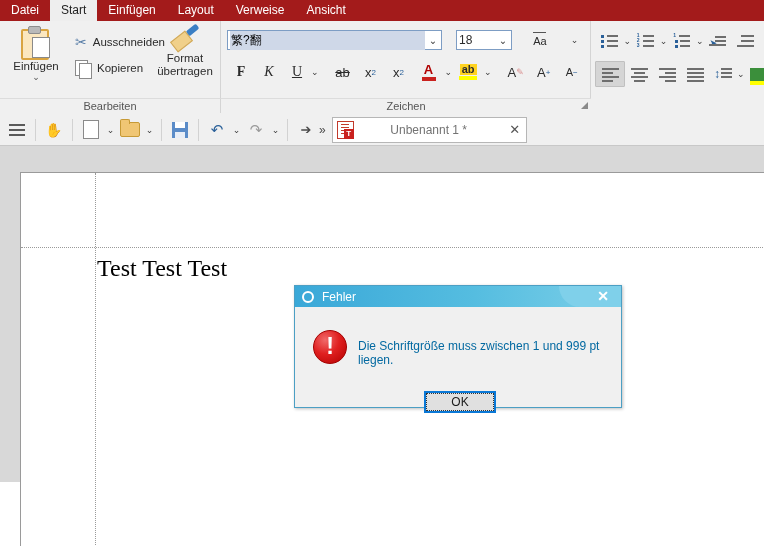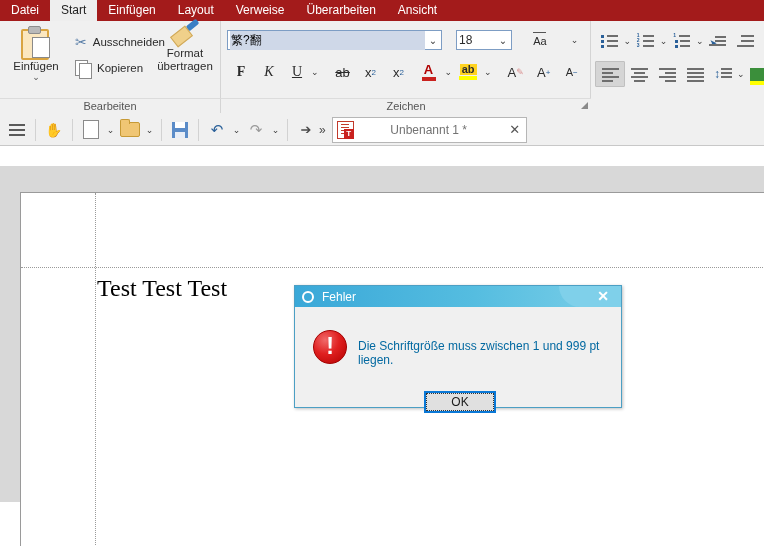--- a/index.html
+++ b/index.html
@@ -63,21 +63,21 @@
   }
   .paste-label { font-size: 11.5px; margin-top: 2px; }
   .chev-sm { font-size: 9px; color: #555; line-height: 8px; margin-top: 1px; }
   .cutcopy { width: 80px; padding-top: 8px; }
   .small-btn {
     display: flex; align-items: center; gap: 6px;
     height: 26px; padding: 0 3px; white-space: nowrap; font-size: 11.5px;
   }
   .fmtpainter {
     width: 66px; display: flex; flex-direction: column;
-    align-items: center; justify-content: flex-start; 
+    align-items: center; justify-content: flex-start; padding-top: 5px;
     font-size: 11.5px; line-height: 13px; text-align: center;
   }
 
   
   .g-zeichen { width: 370px; padding: 6px 6px 0 6px; box-sizing: border-box; }
   .zrow1 { display: flex; align-items: center; gap: 14px; height: 26px; }
   .zrow2 { display: flex; align-items: center; height: 30px; margin-top: 4px; }
 
   .combo {
     height: 20px; border: 1px solid #7d9dc4; background: #ffffff;
@@ -162,21 +162,20 @@
   .doc-ico .tbadge {
     position: absolute; right: -1px; bottom: -1px; width: 10px; height: 10px;
     background: #c9211e; color: #fff; font-size: 8px; font-weight: bold;
     line-height: 10px; text-align: center;
   }
 
   
   .docarea {
     position: absolute; left: 0; top: 146px; width: 764px; height: 336px;
     background: #d8d8d8;
-    margin-top: 20px;
   }
   .page {
     position: absolute; left: 20px; top: 26px; width: 760px; height: 374px;
     background: #ffffff; border-left: 1px solid #9a9a9a; border-top: 1px solid #9a9a9a;
     box-shadow: 0 0 0 0 transparent;
   }
   .mg-v {
     position: absolute; left: 74px; top: 0; width: 0; height: 374px;
     border-left: 1px dotted #9a9a9a;
   }
@@ -318,21 +317,20 @@
 <body>
 
 <div id="app">
 
   <div class="menubar">
     <div class="menu-item">Datei</div>
     <div class="menu-item active">Start</div>
     <div class="menu-item">Einfügen</div>
     <div class="menu-item">Layout</div>
     <div class="menu-item">Verweise</div>
-    <div class="menu-item">Überarbeiten</div>
     <div class="menu-item">Ansicht</div>
   </div>
 
   <div class="ribbon">
     <div class="ribbon-groups">
 
       <div class="rgroup g-bearbeiten">
         <div class="paste-big">
           <span class="ico-clipboard">
             <span class="board"></span>

